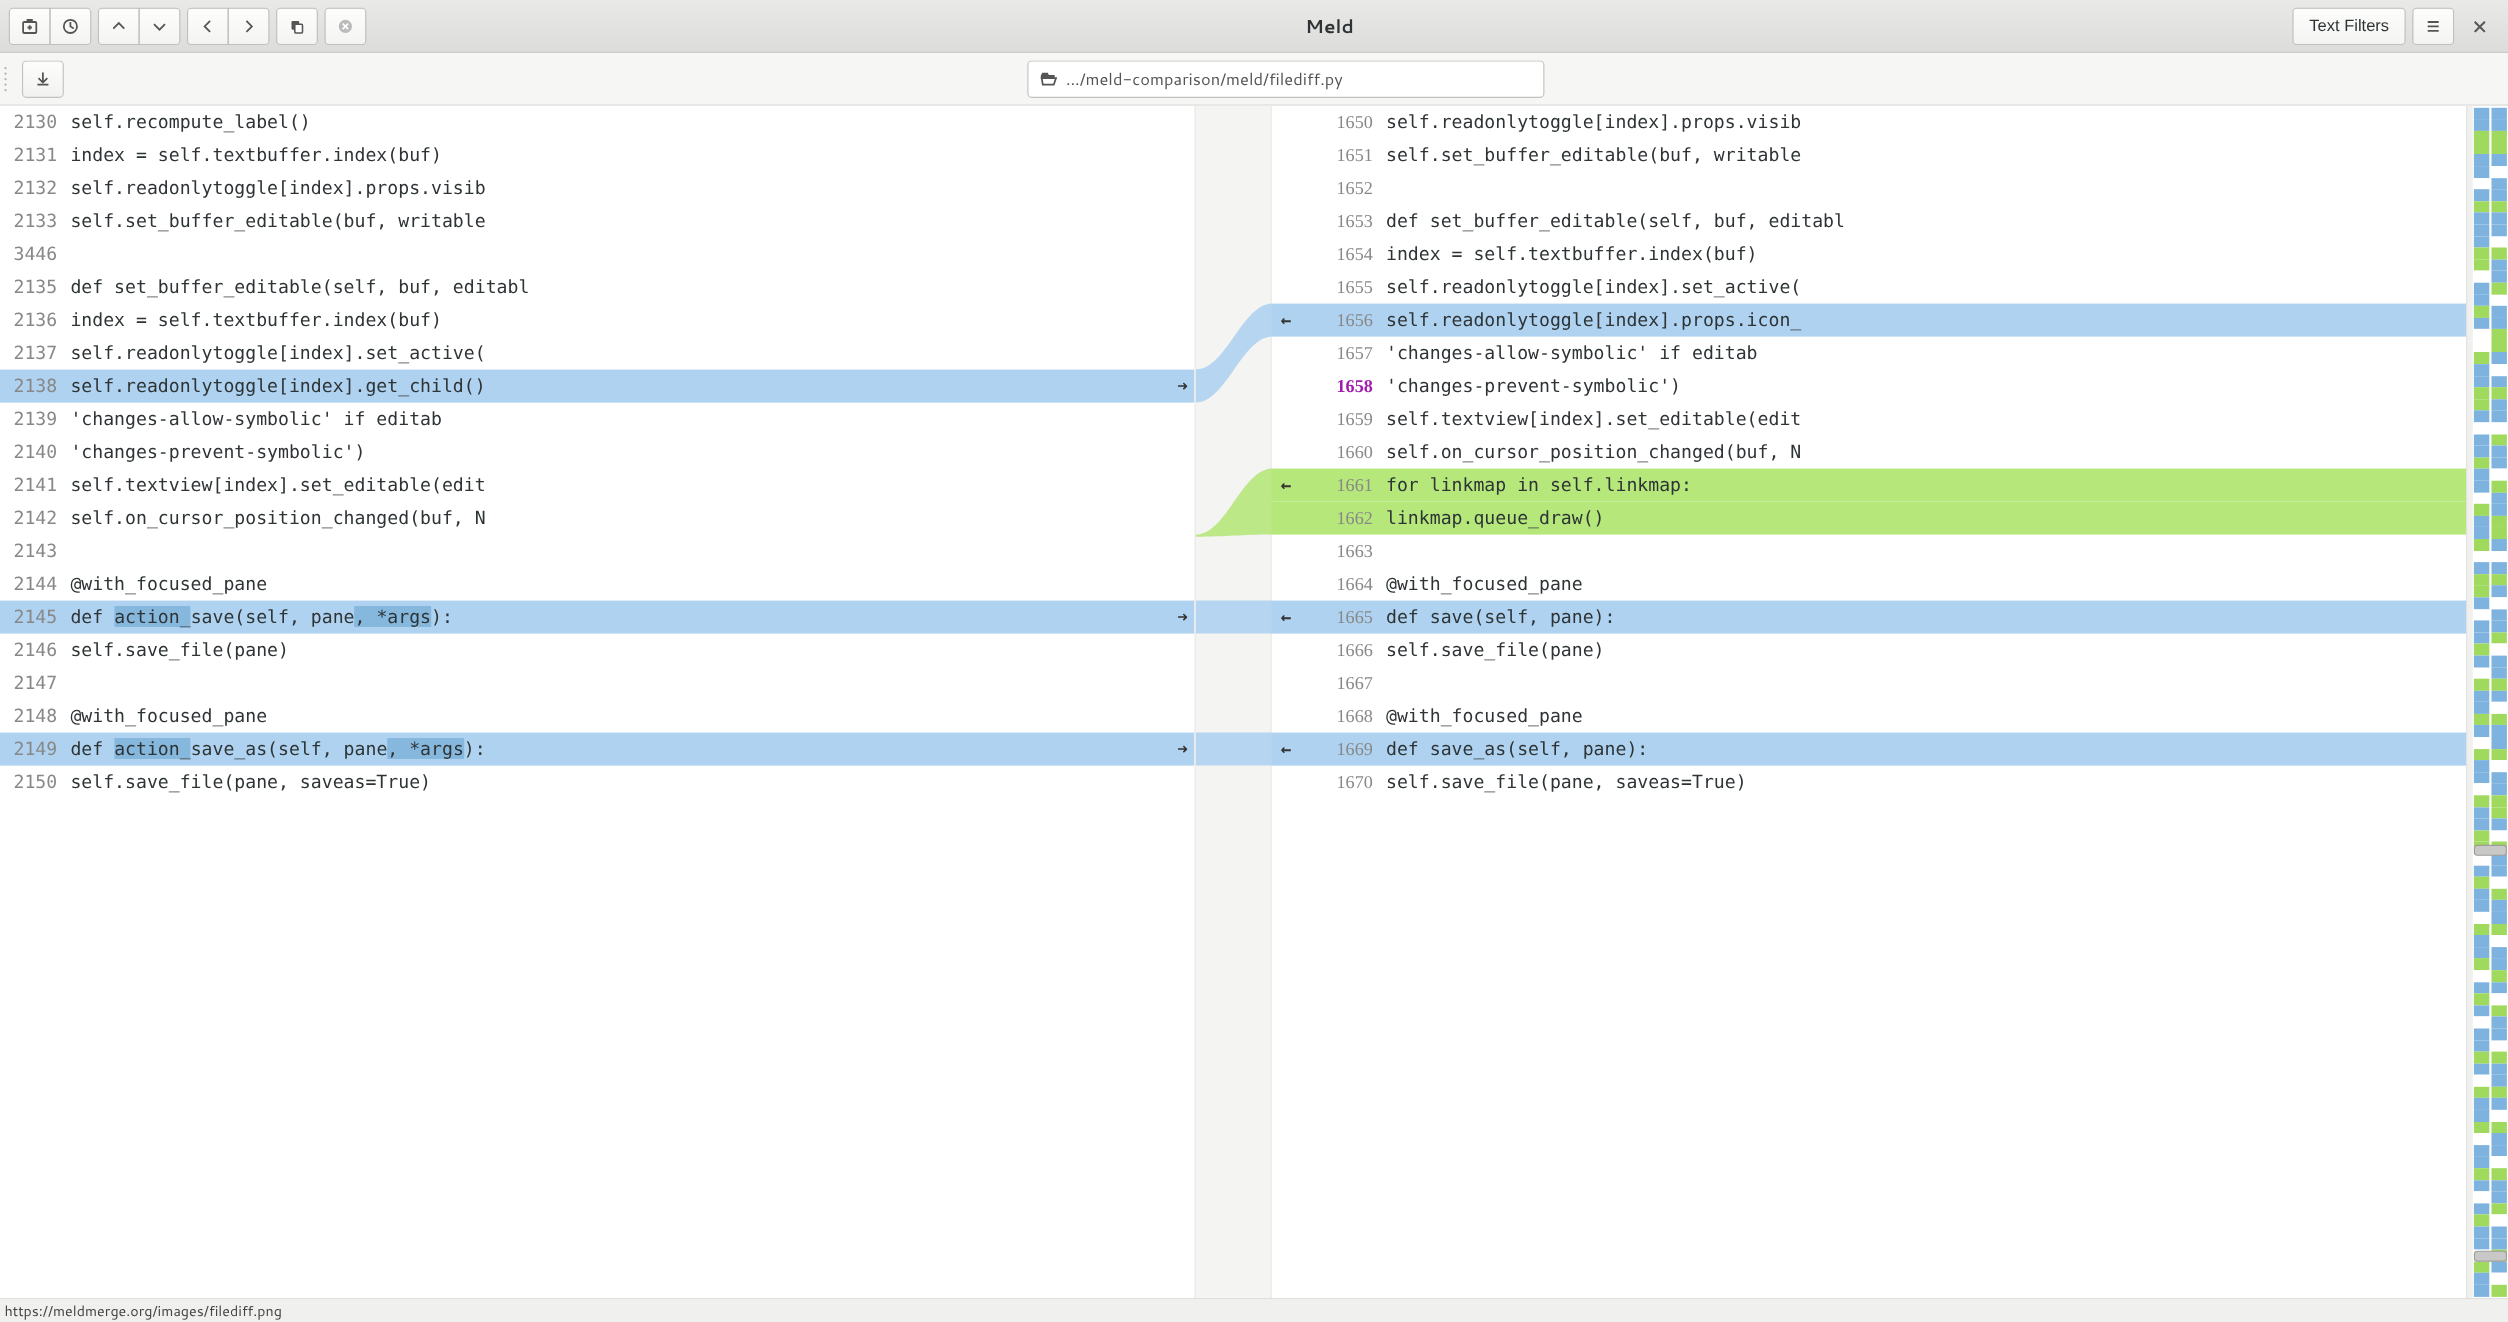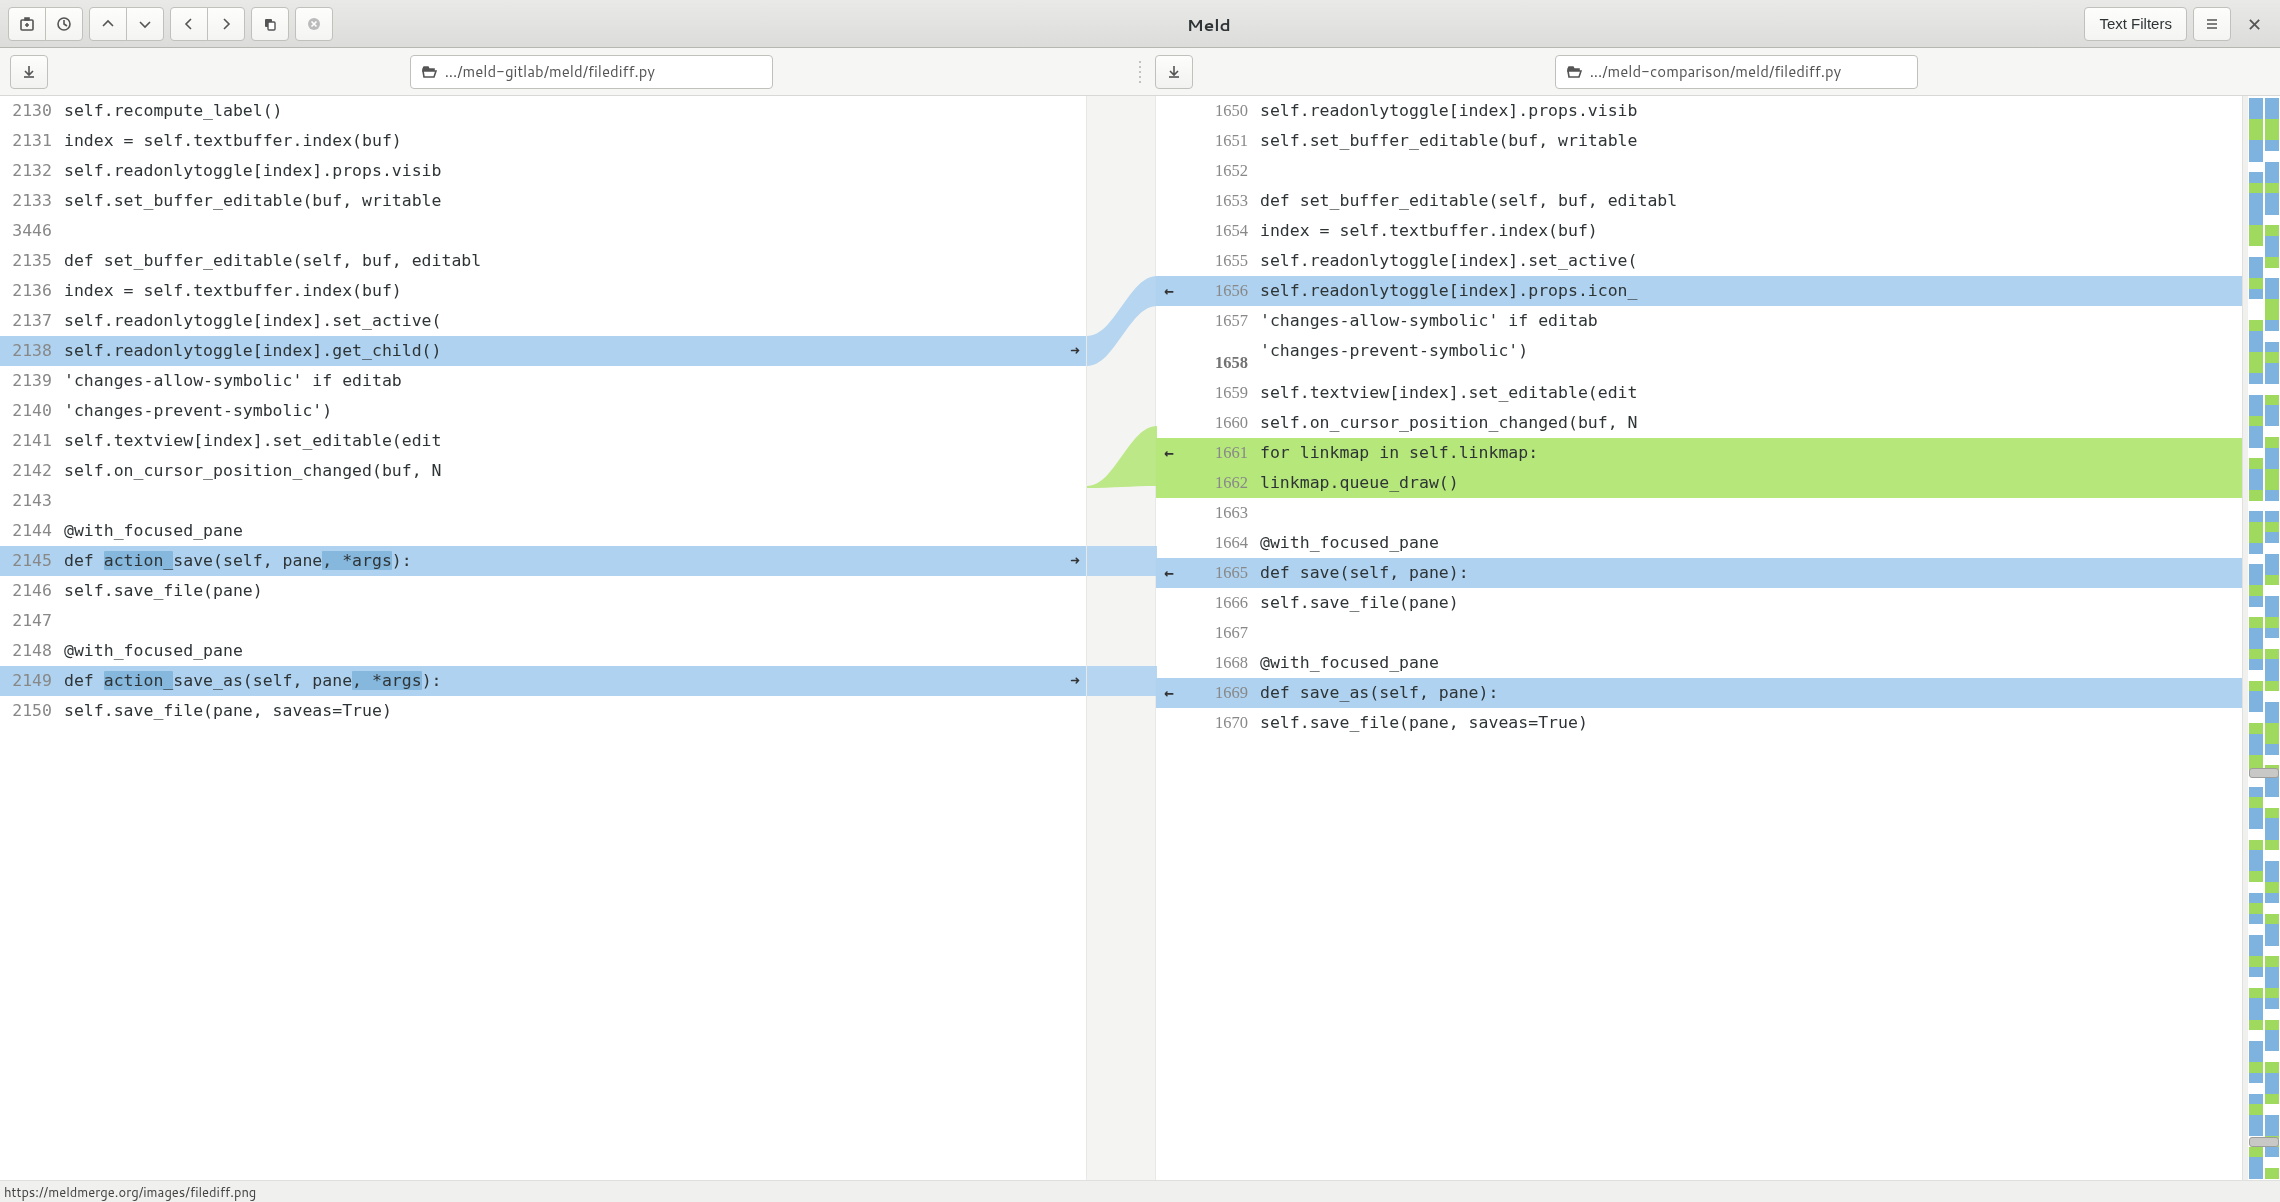--- a/index.html
+++ b/index.html
@@ -89,21 +89,21 @@
   .row { display: flex; }
   .row > .ln { width: 60px; text-align: right; padding-right: 8px; color: #888; flex: none; }
   .pane.right .row > .ln { width: 80px; font-family: Liberation Serif, serif; }
   .row > .arrow { width: 22px; text-align: center; flex: none; color: #333; font-weight: 700; font-size: 16px; }
   .pane.right .row > .arrow-l { width: 20px; text-align: right; padding-right: 2px; }
   .row > .tx { flex: 1; padding-left: 4px; overflow: hidden; }
 
   
   .blue  { background: #aed2ef; }
   .green { background: #b6e77b; }
-  .bold-ln .ln { font-weight: 700; color: #737373; margin-top: 12px; }
+  .bold-ln .ln { font-weight: 700; color: #a21caf; }
 
   .inword { background: #86b7dd; border-radius: 1px; padding: 0 0; }
 
   
   .linkmap {
     width: 70px;
     background: #f4f4f2;
     border-left: 1px solid #e8e8e6;
     border-right: 1px solid #e8e8e6;
     position: relative;
@@ -200,37 +200,20 @@
     <button class="hb-btn">
       <svg class="ico" viewBox="0 0 16 16">
           <path d="M3 4h10M3 8h10M3 12h10"></path>
         </svg>
     </button>
     <div class="close-x">✕</div>
   </div>
 </div>
 
 <div class="pathbar">
-  <div class="pathbar-pane">
-    <button class="path-btn">
-      <svg class="ico" viewBox="0 0 16 16">
-          <path d="M8 2v8M4 7l4 4 4-4"></path>
-          <path d="M3 13h10"></path>
-        </svg>
-    </button>
-    <div style="flex:1"></div>
-    <div class="path-entry" style="max-width:430px">
-      <svg class="ico" viewBox="0 0 16 16">
-          <path d="M2 5l1-2h4l1 2h5v2H2z" fill="currentColor"></path>
-          <path d="M2 7h13l-2 6H3z" fill="#fff" stroke="currentColor"></path>
-        </svg>
-      <span class="txt">.../meld-gitlab/meld/filediff.py</span>
-    </div>
-    <div style="flex:1"></div>
-  </div>
   <div class="pathbar-splitter">
     <span></span>
       <span></span>
       <span></span>
       <span></span>
       <span></span>
   </div>
   <div class="pathbar-pane">
     <button class="path-btn">
       <svg class="ico" viewBox="0 0 16 16">

